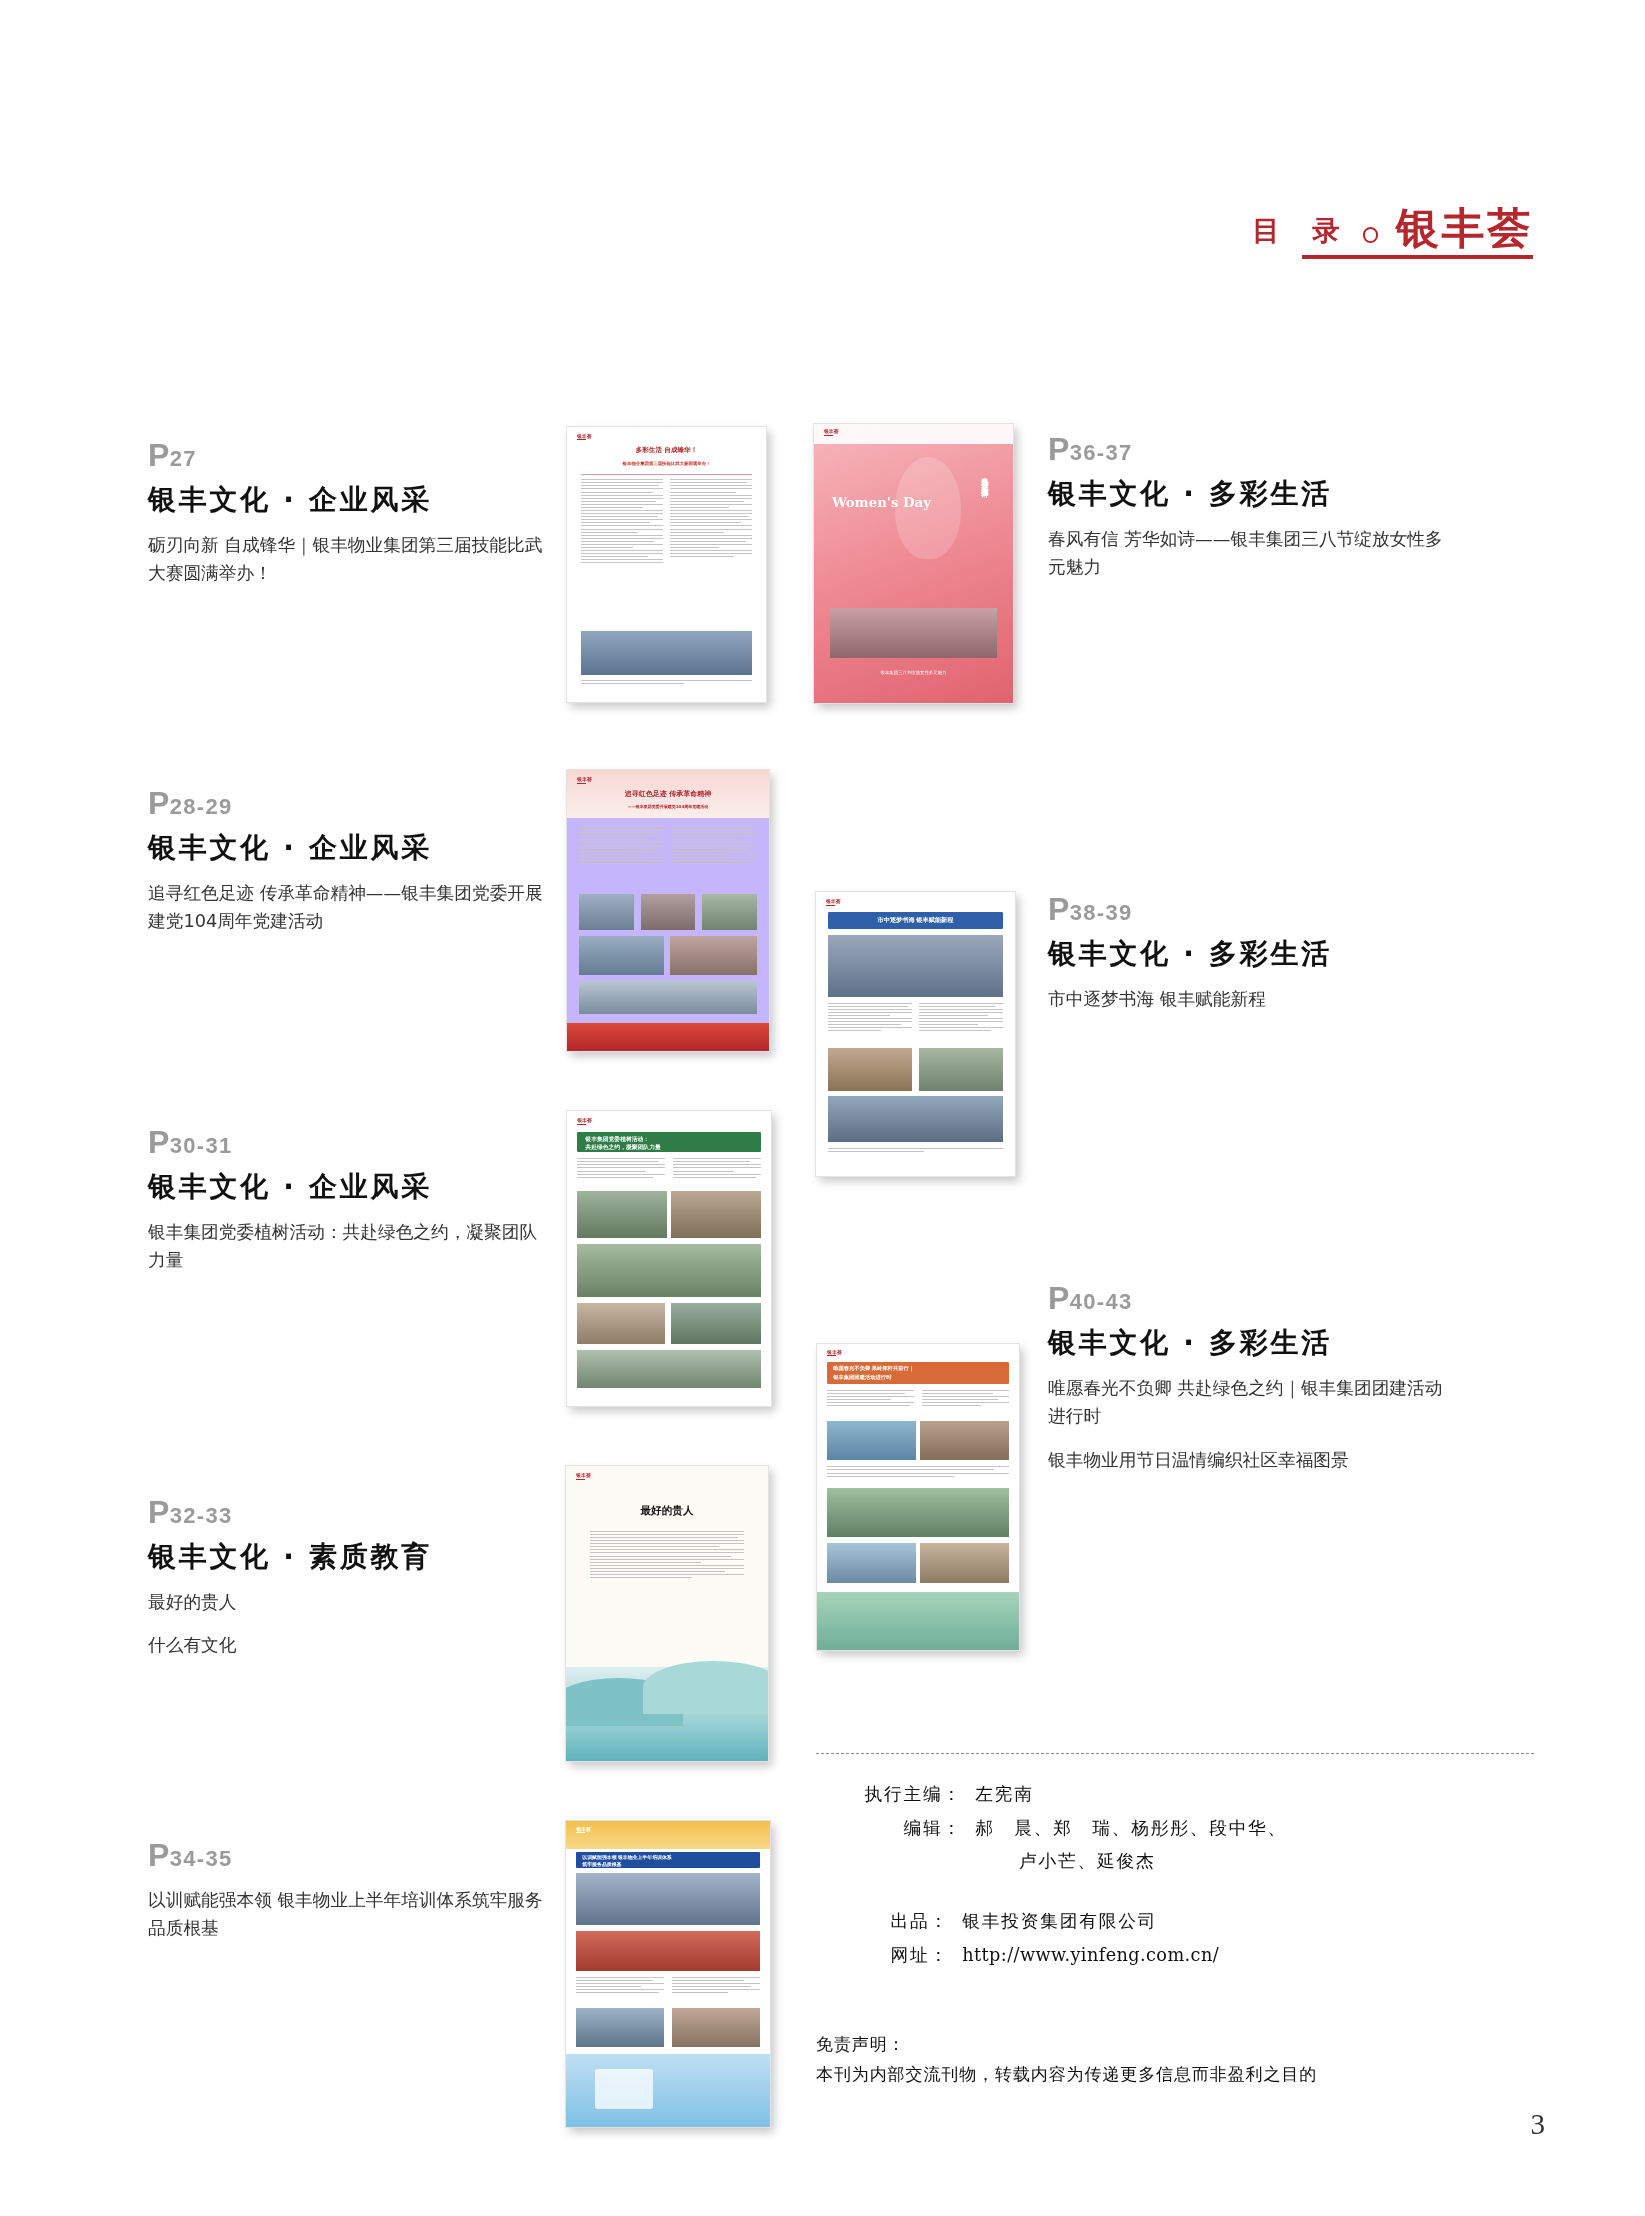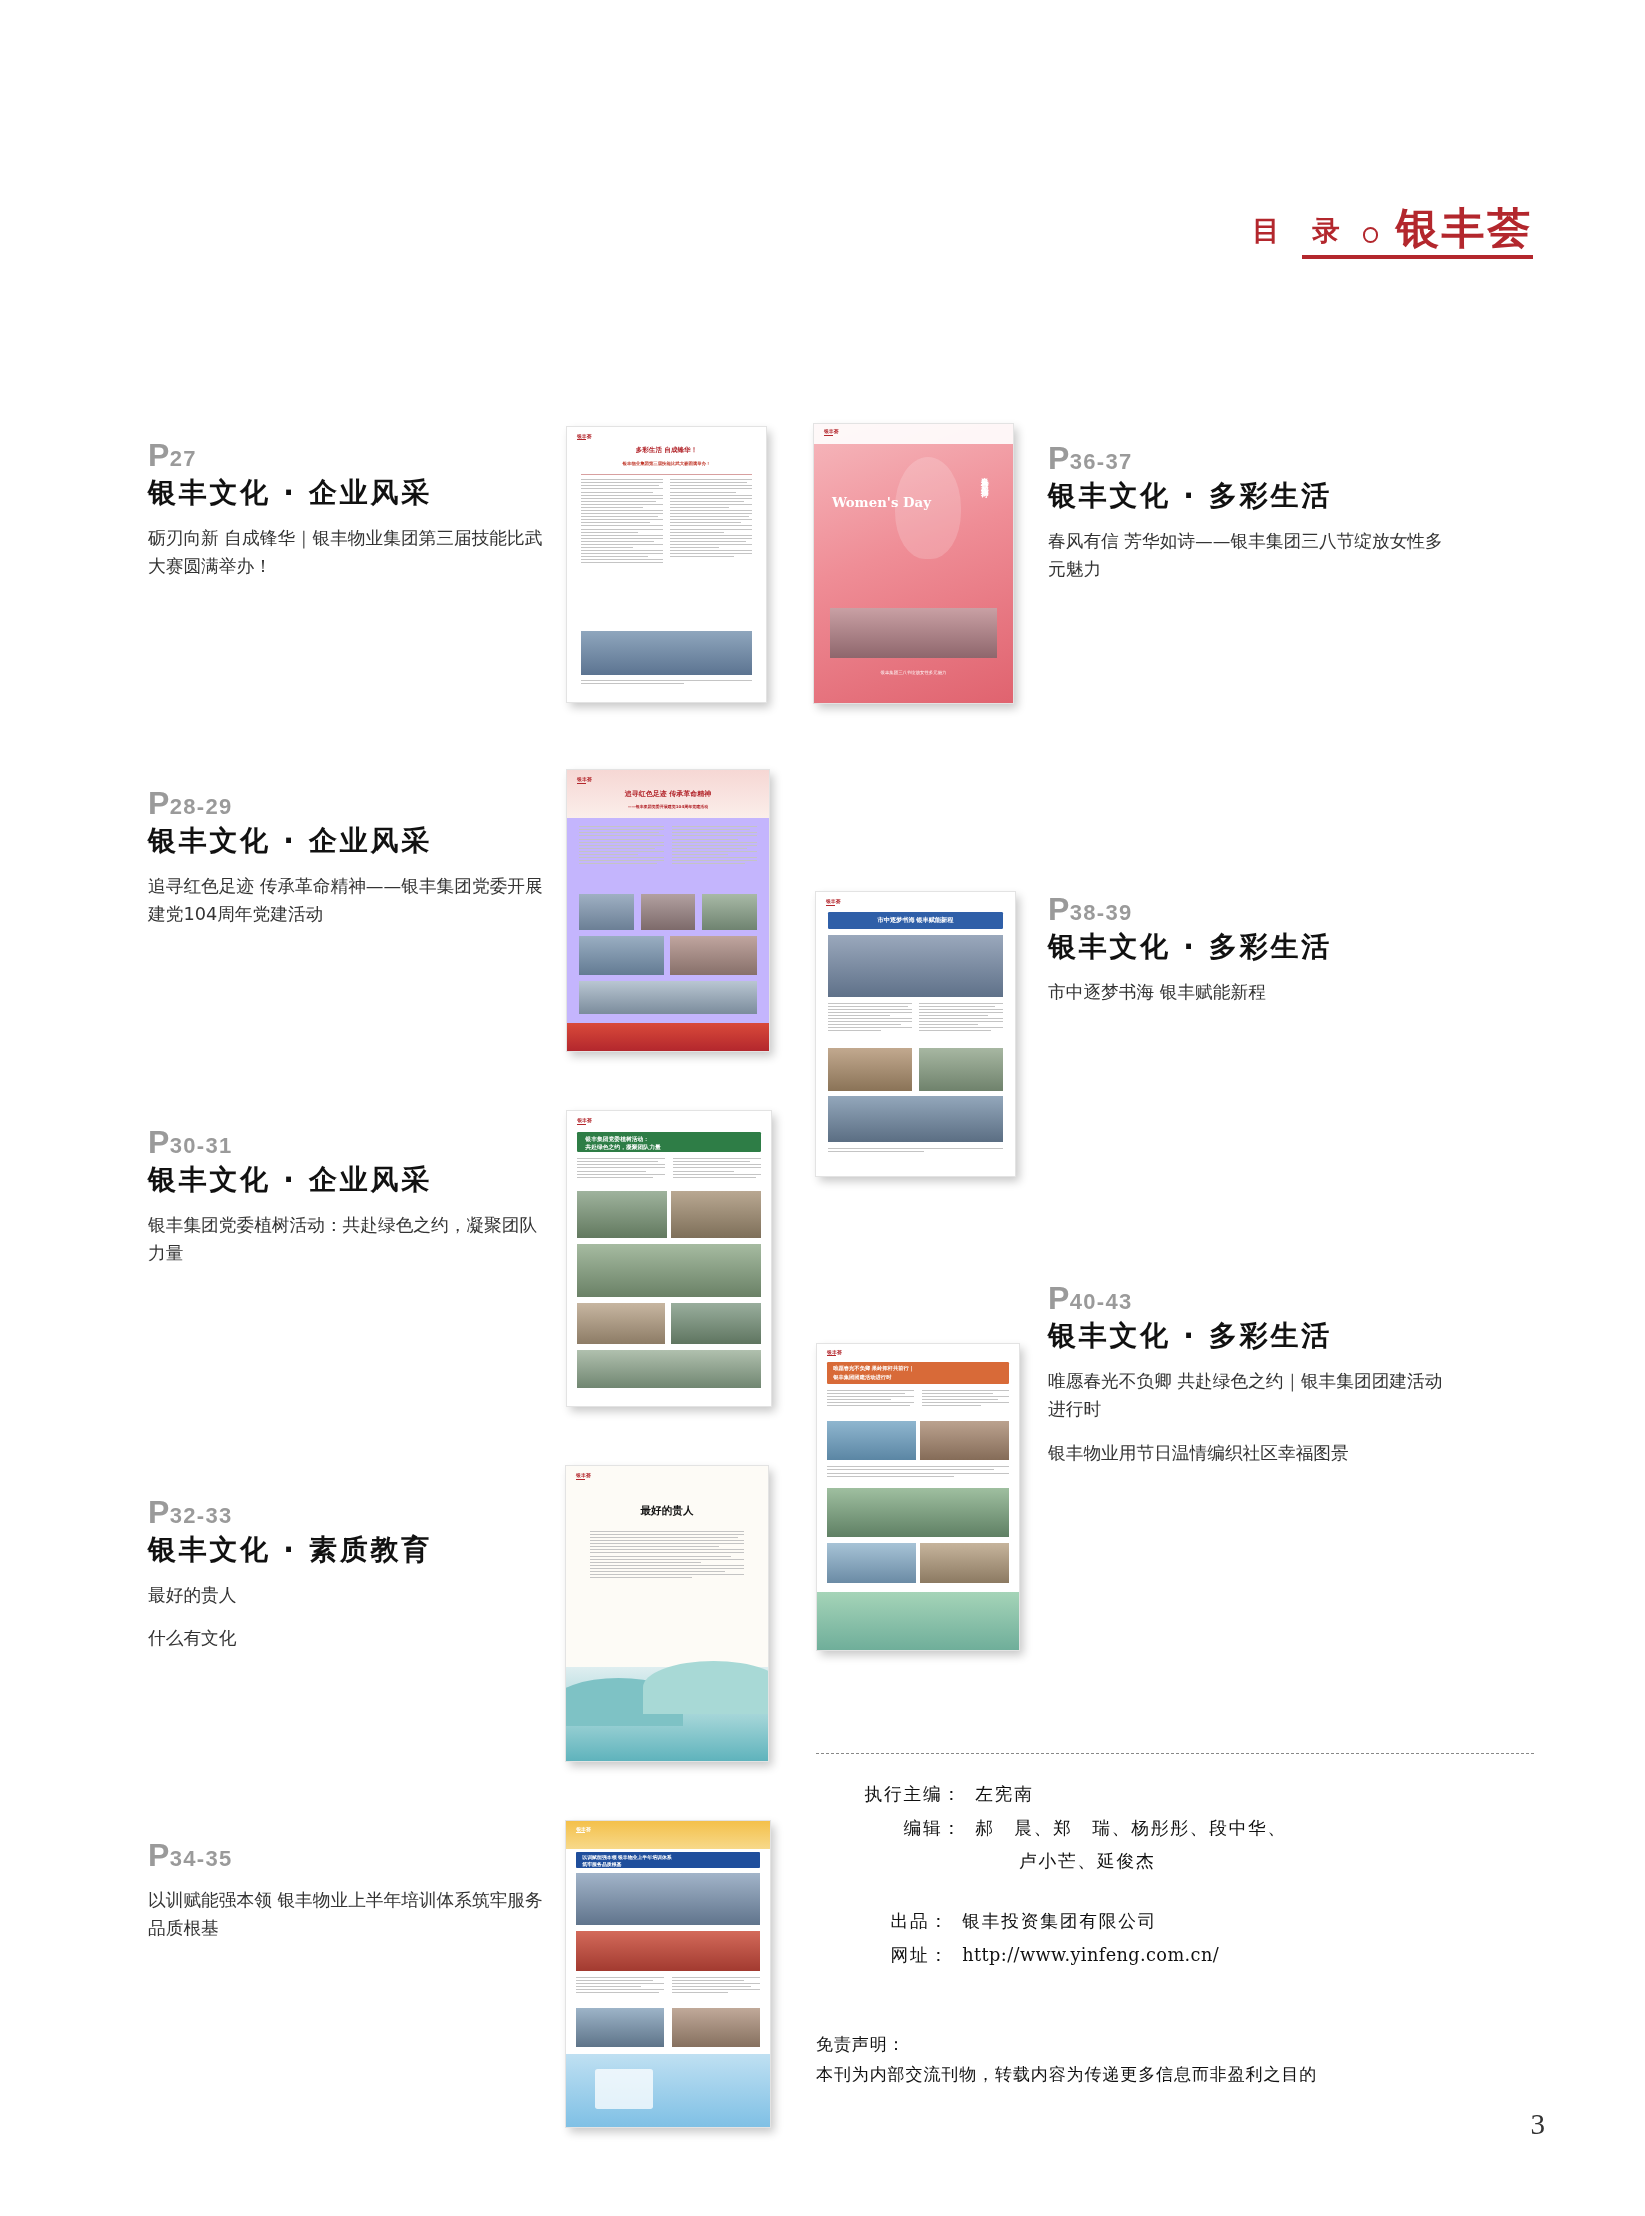--- a/index.html
+++ b/index.html
@@ -34,21 +34,21 @@
   
   .entry{position:absolute;}
   .pnum{
     color:#9a9a9a;font-weight:700;letter-spacing:0.4px;
     font-family:"Liberation Sans",sans-serif;white-space:nowrap;
   }
   .pnum .pchar{font-size:32px;}
   .pnum .pdigits{font-size:22px;letter-spacing:1.3px;}
   .etitle{
     font-size:28px;font-weight:700;color:#111;letter-spacing:2.7px;
-    white-space:nowrap;
+    margin-top:7px;white-space:nowrap;
     font-family:"DejaVu Sans","Liberation Sans",sans-serif;
   }
   .edesc{
     font-size:17.7px;color:#333;line-height:1.62;margin-top:11.5px;
     font-family:"DejaVu Sans","Liberation Sans",sans-serif;
   }
   .edesc.second{margin-top:15px;}
 
   
   .thumb{
@@ -143,21 +143,21 @@
     <div class="edesc second">什么有文化</div>
   </div>
 
   <div class="entry" style="left:148px;top:1837px;width:399px;">
     <div class="pnum">
       <span class="pchar">P</span><span class="pdigits">34-35</span>
     </div>
     <div class="edesc">以训赋能强本领 银丰物业上半年培训体系筑牢服务品质根基</div>
   </div>
 
-  <div class="entry" style="left:1048px;top:440px;width:399px;">
+  <div class="entry" style="left:1048px;top:431px;width:399px;">
     <div class="pnum">
       <span class="pchar">P</span><span class="pdigits">36-37</span>
     </div>
     <div class="etitle">银丰文化 · 多彩生活</div>
     <div class="edesc">春风有信 芳华如诗——银丰集团三八节绽放女性多元魅力</div>
   </div>
 
   <div class="entry" style="left:1048px;top:891px;width:399px;">
     <div class="pnum">
       <span class="pchar">P</span><span class="pdigits">38-39</span>

